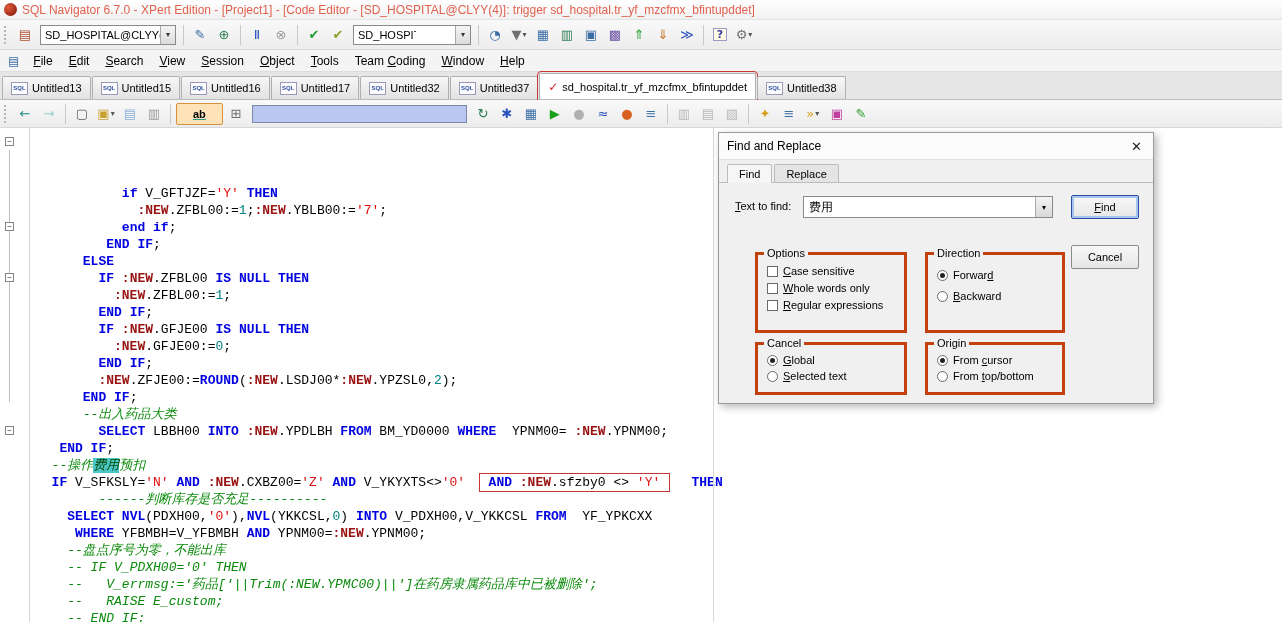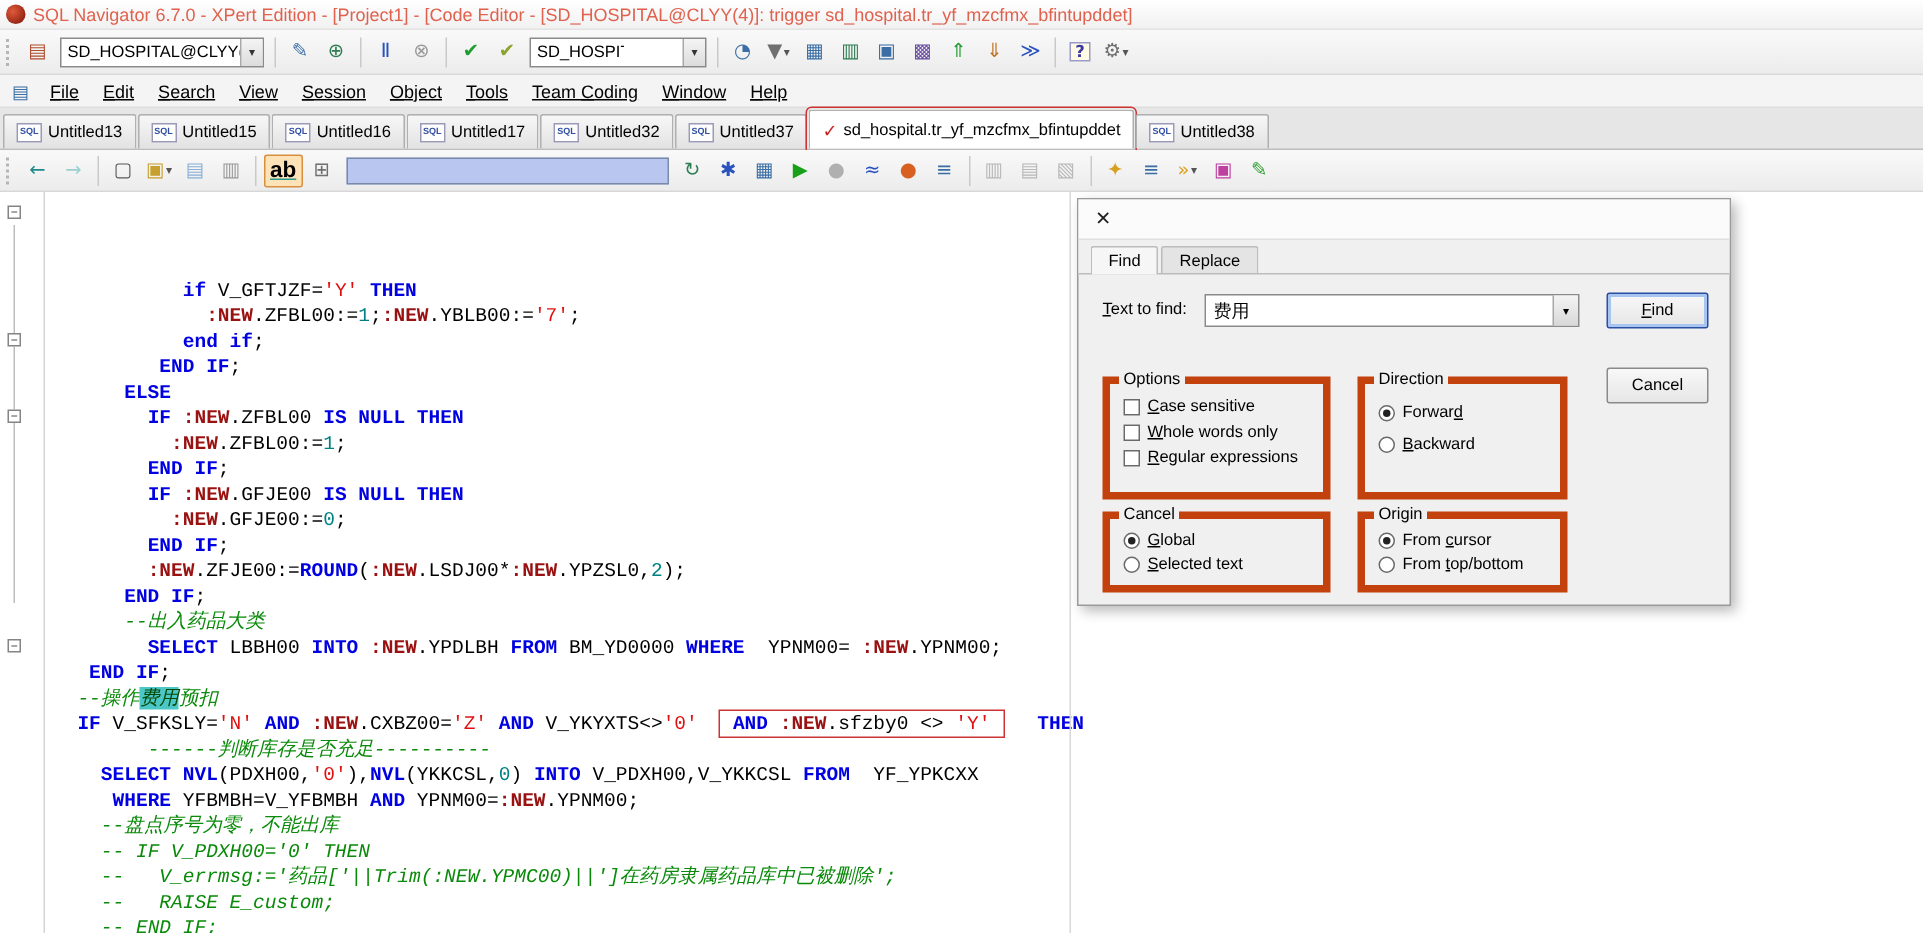--- a/index.html
+++ b/index.html
@@ -17,22 +17,22 @@
   
   .toolbar { position:absolute; left:0; width:1282px; background:linear-gradient(#f9f9f9,#ececec);
     border-bottom:1px solid #d7d7d7; display:flex; align-items:center; padding-left:2px; }
   #toolbar1 { top:20px; height:30px; }
   #toolbar2 { top:100px; height:28px; }
   .tb-grip { width:5px; height:18px; border-left:2px dotted #b5b5b5; margin:0 4px 0 2px; flex:none; }
   .tb-btn { min-width:22px; height:22px; display:flex; align-items:center; justify-content:center;
     border:1px solid transparent; border-radius:2px; margin:0 1px; flex:none; cursor:default; }
   .tb-btn .glyph { font-family:"DejaVu Sans",sans-serif; font-size:13px; line-height:1; }
   .tb-btn .glyph.boxed { border:1px solid #9a9ac8; background:#fffbe6; padding:0 3px; font-weight:bold; font-size:11px; }
-  .tb-btn.toggled { background:#ffe3b8; border:1px solid #d89040; font-size:15px; font-weight:bold;
-    text-decoration:underline; text-decoration-color:#2a9a8a; padding:0 3px; }
+  .tb-btn.toggled { background:#ffe3b8; border:1px solid #d89040; font-size:11px; font-weight:bold;
+    text-decoration:underline; text-decoration-color:#2a9a8a; padding:0 16px; }
   .tb-sep { width:1px; height:20px; background:#c9c9c9; margin:0 4px; flex:none; }
   .dd-caret { font-size:8px; color:#555; margin-left:1px; }
   .tb-combo { height:20px; background:#fff; border:1px solid #8a8a8a; display:flex; align-items:center;
     font-size:11px; margin:0 3px; flex:none; }
   .tb-combo .val { flex:1; padding:0 4px; white-space:nowrap; overflow:hidden; }
   .tb-combo .dd-arrow { width:15px; height:100%; background:linear-gradient(#f4f4f4,#dcdcdc);
     border-left:1px solid #a8a8a8; display:flex; align-items:center; justify-content:center; font-size:8px; color:#333; }
   .tb-input { height:18px; border:1px solid #7a8aa8; background:#b9c6ef; margin:0 4px; flex:none;
     font-size:11px; padding:0 3px; outline:none; }
 
@@ -90,21 +90,21 @@
   .dlg-combo { position:absolute; left:84px; top:13px; width:250px; height:22px; background:#fff;
     border:1px solid #8a8a8a; display:flex; align-items:center; font-size:12px; }
   .dlg-combo .val { flex:1; padding:0 5px; }
   .dlg-combo .dd-arrow { width:17px; height:100%; background:linear-gradient(#f4f4f4,#d8d8d8);
     border-left:1px solid #a8a8a8; display:flex; align-items:center; justify-content:center; font-size:8px; }
   .dlg-btn { position:absolute; left:352px; width:68px; height:24px; font-size:11px;
     background:linear-gradient(#f8f8f8,#e6e6e6); border:1px solid #8a8a8a; border-radius:2px;
     font-family:inherit; cursor:default; }
   .dlg-btn.default { border:1px solid #2a4fa0; box-shadow:inset 0 0 0 2px #a8c4f0; }
   #find-btn { top:12px; } #cancel-btn { top:42px;margin-top:20px; }
-  fieldset.grp { position:absolute; border:5px solid #c2410c; background:transparent; padding:1px 0 0 0; }
+  fieldset.grp { position:absolute; border:3px solid #c2410c; background:transparent; padding:1px 0 0 0;margin-left:20px; }
   fieldset.grp legend { font-size:11px; margin-left:6px; padding:0 3px; }
   .ctl-row { display:flex; align-items:center; gap:5px; margin:5px 0 0 9px; font-size:11px; cursor:default; }
   .grp-direction .ctl-row { margin-top:9px; }
   .grp-scope .ctl-row, .grp-origin .ctl-row { margin-top:4px; }
   .cb, .rb { width:11px; height:11px; border:1px solid #6a6a6a; background:#fff; flex:none; position:relative; }
   .rb { border-radius:50%; }
   .rb.on::after { content:""; position:absolute; left:2px; top:2px; width:5px; height:5px; border-radius:50%; background:#222; }
   u { text-decoration:underline; }
 </style>
 </head>
@@ -183,21 +183,21 @@
       <span class="glyph boxed" style="color: rgb(58, 58, 160);">?</span>
     </div>
     <div class="tb-btn">
       <span class="glyph" style="color: rgb(112, 112, 112);">⚙</span>
       <span class="dd-caret">▾</span>
     </div>
   </div>
 
 <div class="menubar">
   <span class="menu-doc">▤</span>
-  <span id="menu-items" style="display:flex;text-decoration:underline;">
+  <span id="menu-items" style="display:flex;">
       <div class="menu-item"><u>F</u>ile</div>
       <div class="menu-item"><u>E</u>dit</div>
       <div class="menu-item"><u>S</u>earch</div>
       <div class="menu-item"><u>V</u>iew</div>
       <div class="menu-item"><u>S</u>ession</div>
       <div class="menu-item"><u>O</u>bject</div>
       <div class="menu-item"><u>T</u>ools</div>
       <div class="menu-item">Team <u>C</u>oding</div>
       <div class="menu-item"><u>W</u>indow</div>
       <div class="menu-item"><u>H</u>elp</div>
@@ -361,20 +361,21 @@
       <div class="gutter-cell"></div>
       <div class="gutter-cell"></div>
     </div>
   <div class="code-area" id="code-area">
     <div class="margin-line"></div>
   <div class="code-line"><span class="seg-p">           </span><span class="seg-k">if</span><span class="seg-p"> V_GFTJZF=</span><span class="seg-s">'Y'</span><span class="seg-p"> </span><span class="seg-k">THEN</span></div><div class="code-line"><span class="seg-p">             </span><span class="seg-n">:NEW</span><span class="seg-p">.ZFBL00:=</span><span class="seg-d">1</span><span class="seg-p">;</span><span class="seg-n">:NEW</span><span class="seg-p">.YBLB00:=</span><span class="seg-s">'7'</span><span class="seg-p">;</span></div><div class="code-line"><span class="seg-p">           </span><span class="seg-k">end if</span><span class="seg-p">;</span></div><div class="code-line"><span class="seg-p">         </span><span class="seg-k">END IF</span><span class="seg-p">;</span></div><div class="code-line"><span class="seg-p">      </span><span class="seg-k">ELSE</span></div><div class="code-line"><span class="seg-p">        </span><span class="seg-k">IF</span><span class="seg-p"> </span><span class="seg-n">:NEW</span><span class="seg-p">.ZFBL00 </span><span class="seg-k">IS NULL</span><span class="seg-p"> </span><span class="seg-k">THEN</span></div><div class="code-line"><span class="seg-p">          </span><span class="seg-n">:NEW</span><span class="seg-p">.ZFBL00:=</span><span class="seg-d">1</span><span class="seg-p">;</span></div><div class="code-line"><span class="seg-p">        </span><span class="seg-k">END IF</span><span class="seg-p">;</span></div><div class="code-line"><span class="seg-p">        </span><span class="seg-k">IF</span><span class="seg-p"> </span><span class="seg-n">:NEW</span><span class="seg-p">.GFJE00 </span><span class="seg-k">IS NULL</span><span class="seg-p"> </span><span class="seg-k">THEN</span></div><div class="code-line"><span class="seg-p">          </span><span class="seg-n">:NEW</span><span class="seg-p">.GFJE00:=</span><span class="seg-d">0</span><span class="seg-p">;</span></div><div class="code-line"><span class="seg-p">        </span><span class="seg-k">END IF</span><span class="seg-p">;</span></div><div class="code-line"><span class="seg-p">        </span><span class="seg-n">:NEW</span><span class="seg-p">.ZFJE00:=</span><span class="seg-k">ROUND</span><span class="seg-p">(</span><span class="seg-n">:NEW</span><span class="seg-p">.LSDJ00*</span><span class="seg-n">:NEW</span><span class="seg-p">.YPZSL0,</span><span class="seg-d">2</span><span class="seg-p">);</span></div><div class="code-line"><span class="seg-p">      </span><span class="seg-k">END IF</span><span class="seg-p">;</span></div><div class="code-line"><span class="seg-p">      </span><span class="seg-c">--出入药品大类</span></div><div class="code-line"><span class="seg-p">        </span><span class="seg-k">SELECT</span><span class="seg-p"> LBBH00 </span><span class="seg-k">INTO</span><span class="seg-p"> </span><span class="seg-n">:NEW</span><span class="seg-p">.YPDLBH </span><span class="seg-k">FROM</span><span class="seg-p"> BM_YD0000 </span><span class="seg-k">WHERE</span><span class="seg-p">  YPNM00= </span><span class="seg-n">:NEW</span><span class="seg-p">.YPNM00;</span></div><div class="code-line"><span class="seg-p">   </span><span class="seg-k">END IF</span><span class="seg-p">;</span></div><div class="code-line"><span class="seg-p">  </span><span class="seg-c">--操作</span><span class="seg-h">费用</span><span class="seg-c">预扣</span></div><div class="code-line"><span class="seg-p">  </span><span class="seg-k">IF</span><span class="seg-p"> V_SFKSLY=</span><span class="seg-s">'N'</span><span class="seg-p"> </span><span class="seg-k">AND</span><span class="seg-p"> </span><span class="seg-n">:NEW</span><span class="seg-p">.CXBZ00=</span><span class="seg-s">'Z'</span><span class="seg-p"> </span><span class="seg-k">AND</span><span class="seg-p"> V_YKYXTS&lt;&gt;</span><span class="seg-s">'0'</span><span class="seg-p">  </span><span class="red-box"><span class="seg-p"> </span><span class="seg-k">AND</span><span class="seg-p"> </span><span class="seg-n">:NEW</span><span class="seg-p">.sfzby0 &lt;&gt; </span><span class="seg-s">'Y'</span><span class="seg-p"> </span></span><span class="seg-p">   </span><span class="seg-k">THEN</span></div><div class="code-line"><span class="seg-p">        </span><span class="seg-c">------判断库存是否充足----------</span></div><div class="code-line"><span class="seg-p">    </span><span class="seg-k">SELECT</span><span class="seg-p"> </span><span class="seg-k">NVL</span><span class="seg-p">(PDXH00,</span><span class="seg-s">'0'</span><span class="seg-p">),</span><span class="seg-k">NVL</span><span class="seg-p">(YKKCSL,</span><span class="seg-d">0</span><span class="seg-p">) </span><span class="seg-k">INTO</span><span class="seg-p"> V_PDXH00,V_YKKCSL </span><span class="seg-k">FROM</span><span class="seg-p">  YF_YPKCXX</span></div><div class="code-line"><span class="seg-p">     </span><span class="seg-k">WHERE</span><span class="seg-p"> YFBMBH=V_YFBMBH </span><span class="seg-k">AND</span><span class="seg-p"> YPNM00=</span><span class="seg-n">:NEW</span><span class="seg-p">.YPNM00;</span></div><div class="code-line"><span class="seg-p">    </span><span class="seg-c">--盘点序号为零，不能出库</span></div><div class="code-line"><span class="seg-p">    </span><span class="seg-c">-- IF V_PDXH00='0' THEN</span></div><div class="code-line"><span class="seg-p">    </span><span class="seg-c">--   V_errmsg:='药品['||Trim(:NEW.YPMC00)||']在药房隶属药品库中已被删除';</span></div><div class="code-line"><span class="seg-p">    </span><span class="seg-c">--   RAISE E_custom;</span></div><div class="code-line"><span class="seg-p">    </span><span class="seg-c">-- END IF;</span></div></div>
 </div>
 
 <div class="dialog">
   <div class="dlg-title">
+    <span class="t">Find and Replace</span>
     <span class="dlg-close">✕</span>
   </div>
   <div class="dlg-tabs" id="dlg-tabs">
       <div class="dlg-tab active">Find</div>
       <div class="dlg-tab">Replace</div>
     </div>
   <div class="dlg-body" id="dlg-body">
     <span class="ttf-label" id="ttf-label"><u>T</u>ext to find:</span>
     <div class="dlg-combo">
       <span class="val">费用</span>

